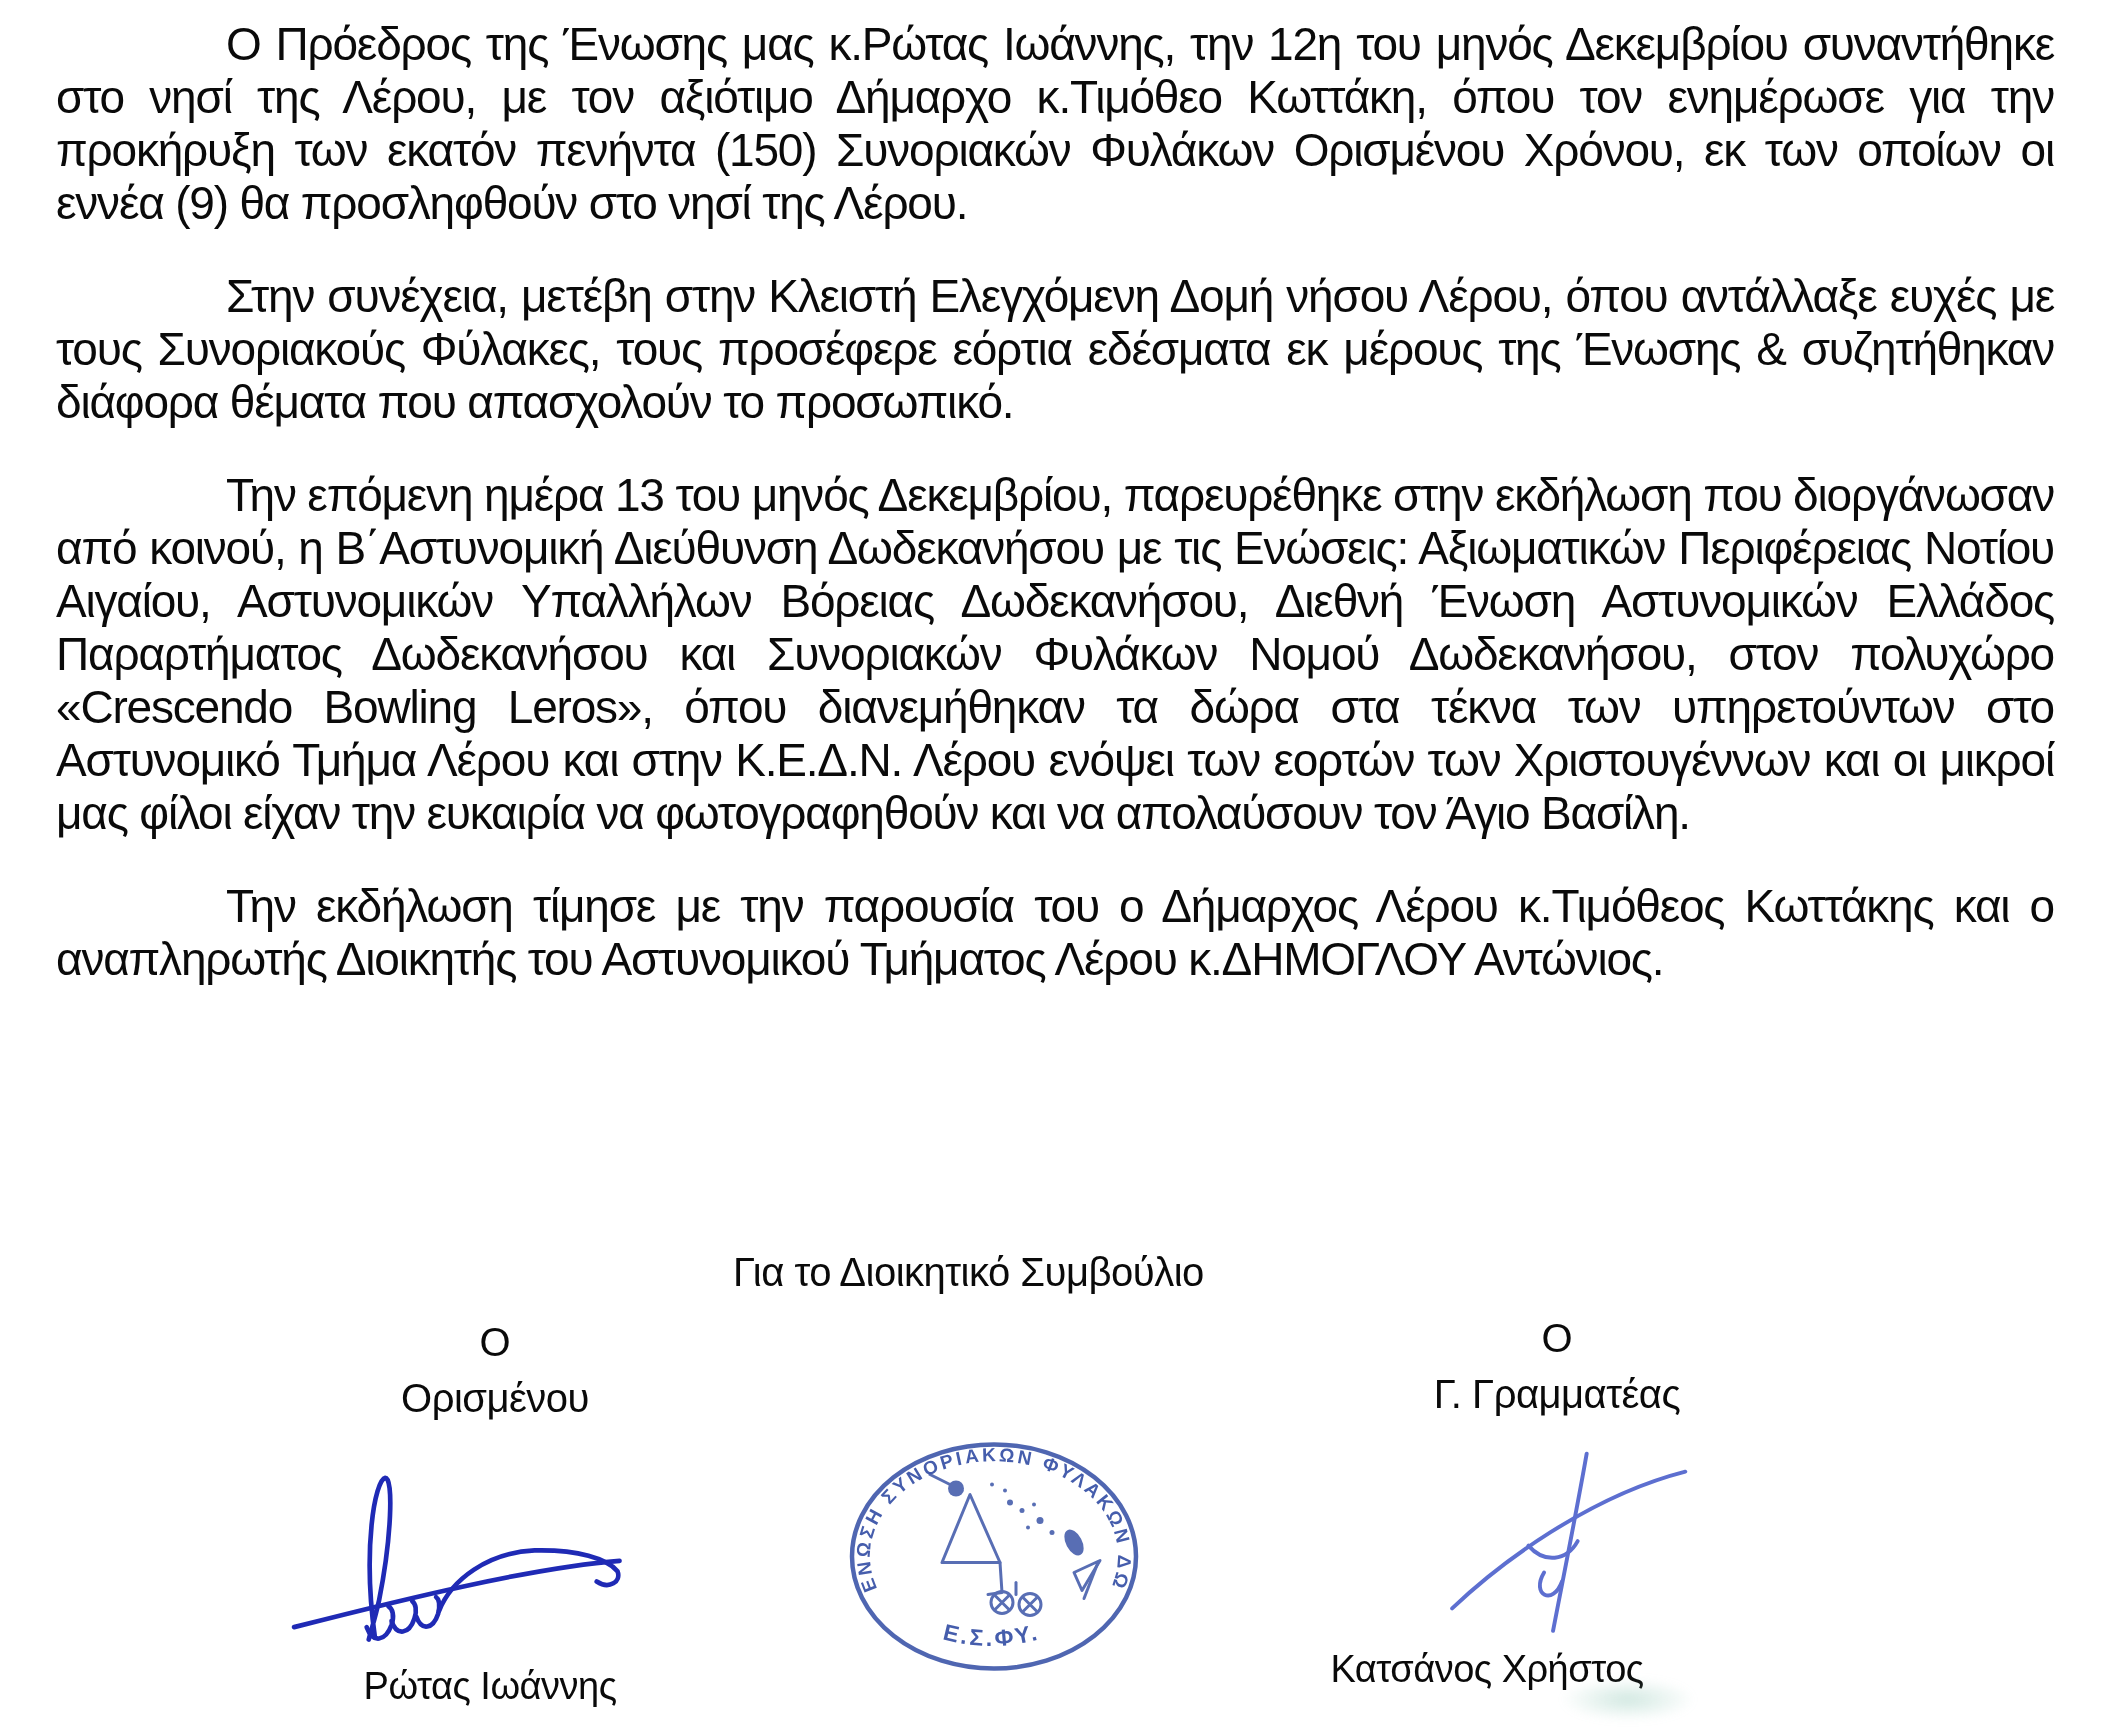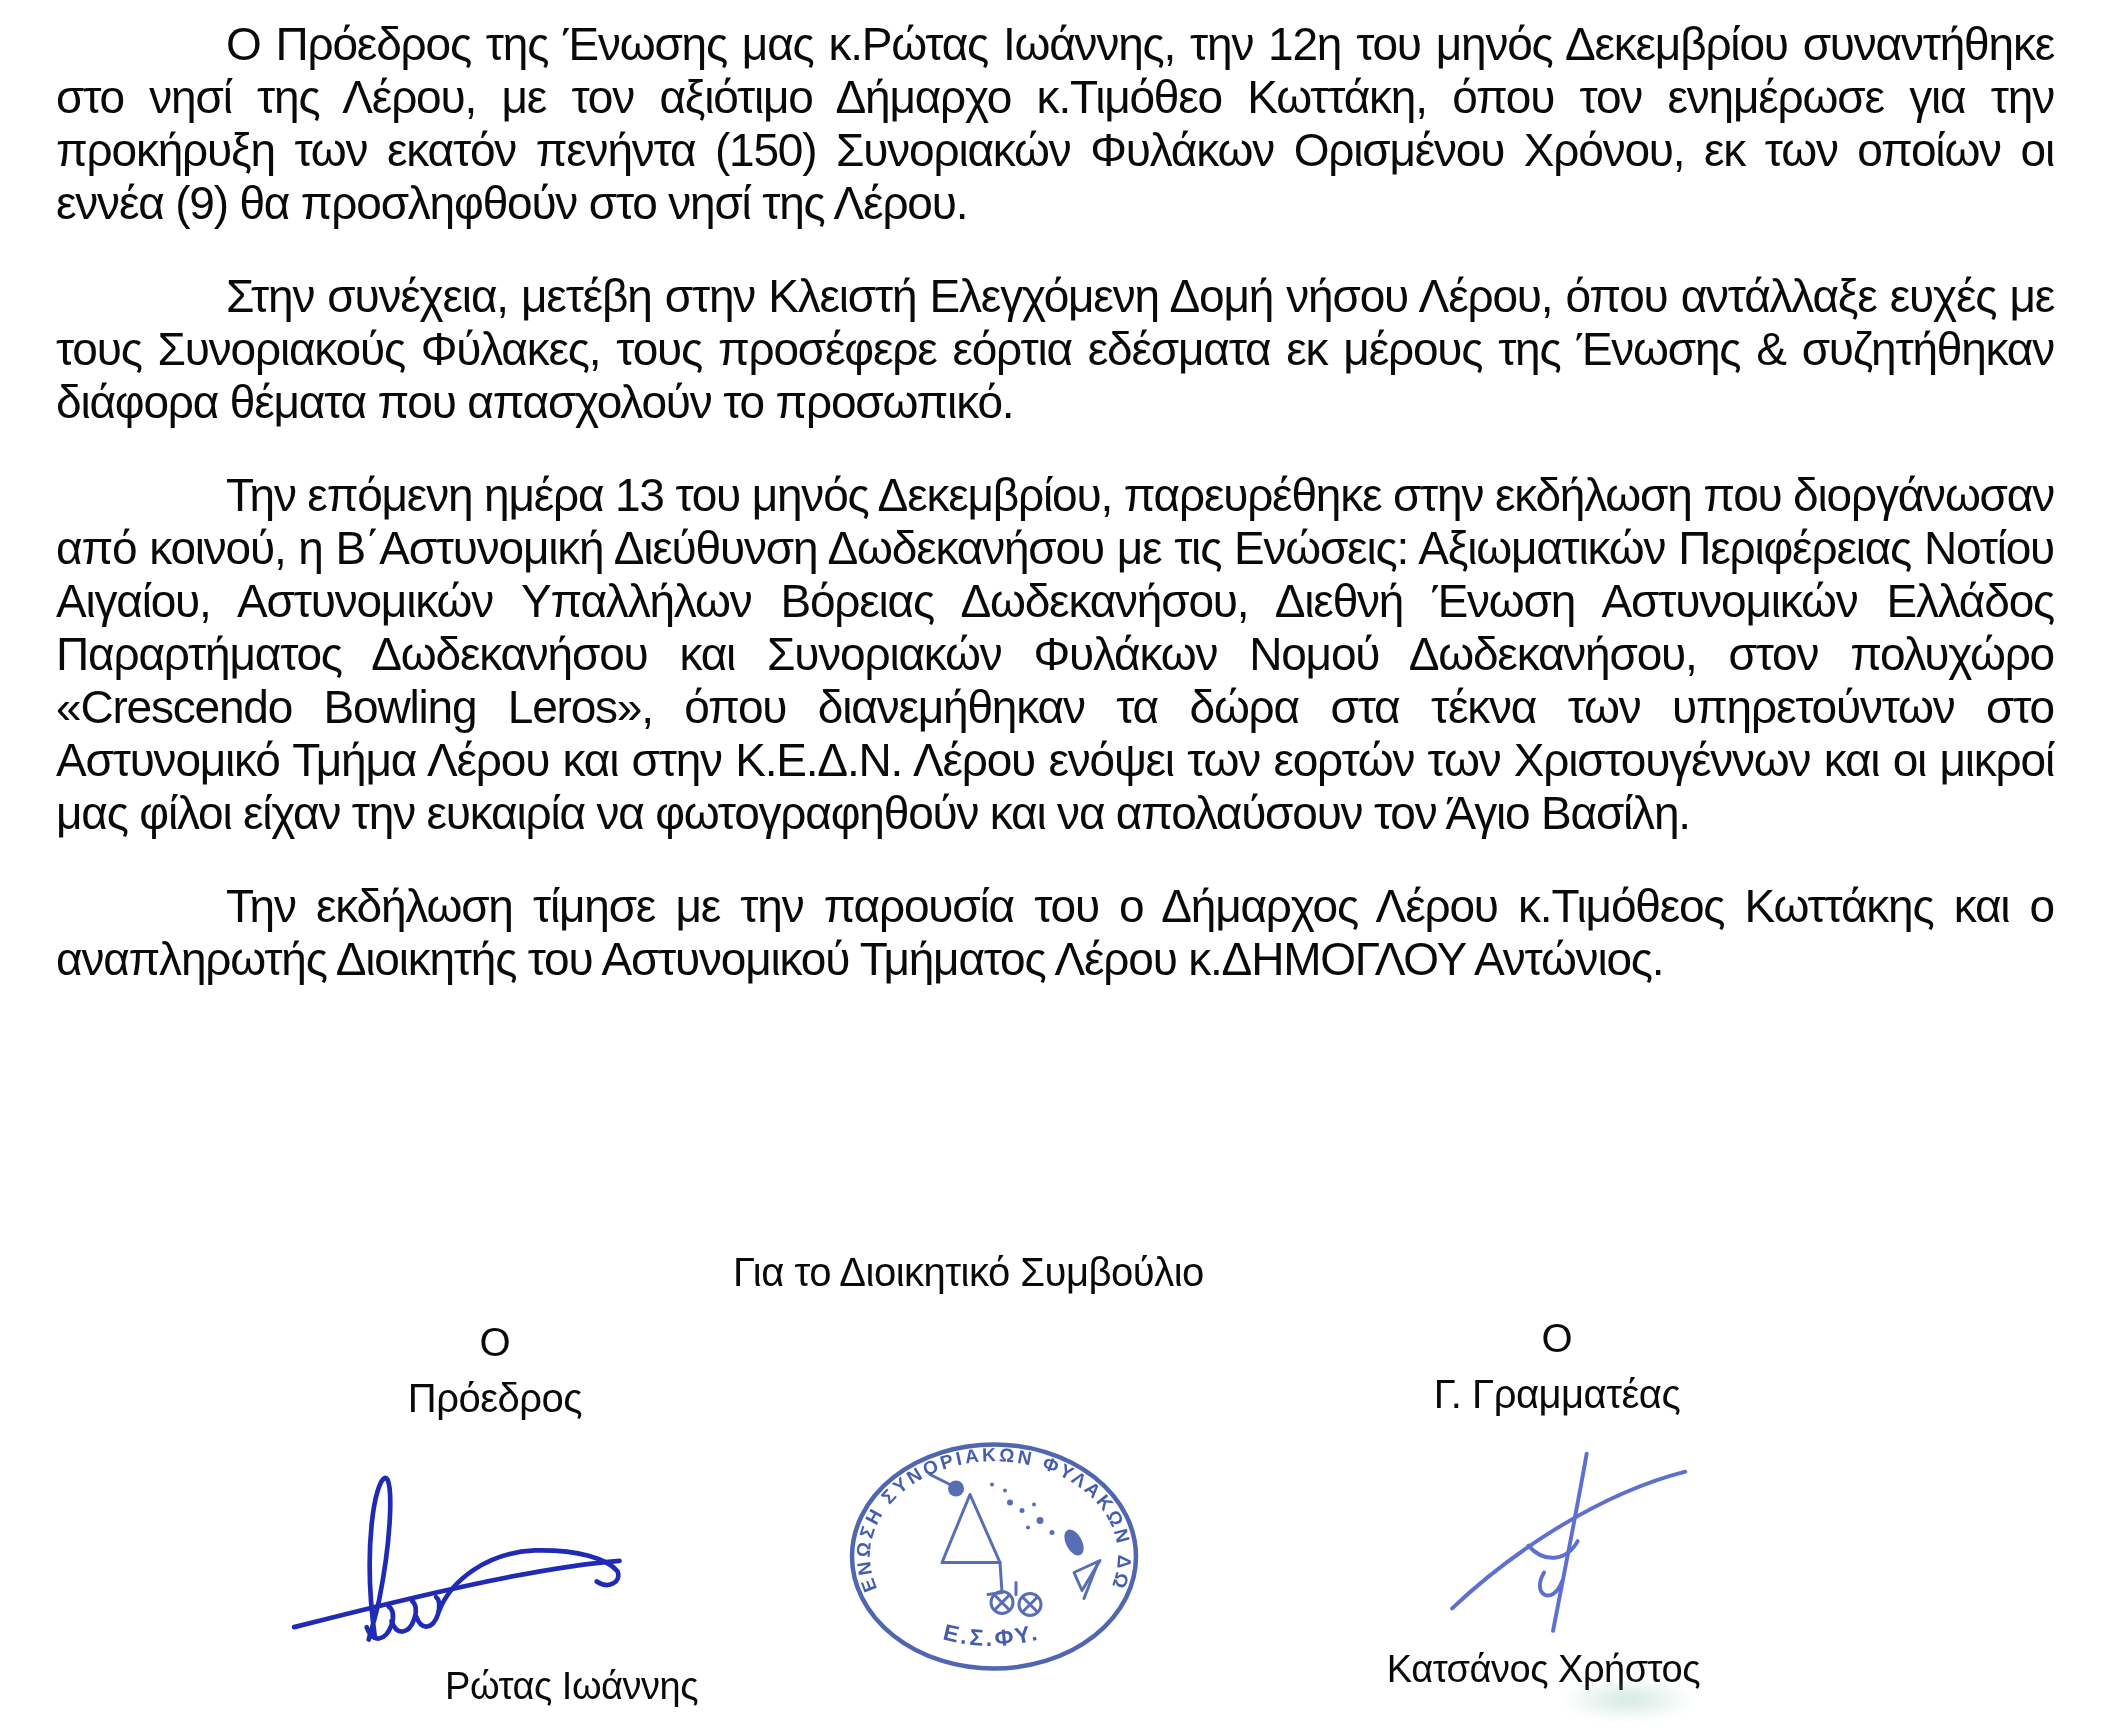--- a/index.html
+++ b/index.html
@@ -30,21 +30,21 @@
     font-size:40px;letter-spacing:-0.5px;text-align:left;color:#0a0a0a;
   }
   .sig-block{
     position:absolute;text-align:center;color:#0a0a0a;
   }
   .sig-block .article{font-size:40px;line-height:46px;}
   .sig-block .role{font-size:40px;line-height:46px;margin-top:10px;letter-spacing:-0.5px;}
   .sig-left{left:287px;top:1319px;width:416px;}
   .sig-right{left:1364px;top:1315px;width:386px;}
   .sig-name{
-    position:absolute;text-align:right;font-size:38px;letter-spacing:-0.5px;color:#0a0a0a;
+    position:absolute;text-align:center;font-size:38px;letter-spacing:-0.5px;color:#0a0a0a;
   }
   .name-left{left:282px;top:1665px;width:416px;}
   .name-right{left:1274px;top:1648px;width:426px;}
   .sign-svg{position:absolute;}
   .sign-president{left:249px;top:1424px;width:426px;height:228px;}
   .sign-secretary{left:1418px;top:1438px;width:297px;height:213px;}
   .seal-svg{position:absolute;left:842px;top:1431px;width:305px;height:253px;}
   .smudge{
     position:absolute;left:1539px;top:1671px;width:178px;height:57px;
     background:radial-gradient(closest-side, rgba(125,190,170,0.35), rgba(125,190,170,0) 75%);
@@ -60,21 +60,21 @@
     <p class="para">Ο Πρόεδρος της Ένωσης μας κ.Ρώτας Ιωάννης, την 12η του μηνός Δεκεμβρίου συναντήθηκε στο νησί της Λέρου, με τον αξιότιμο Δήμαρχο κ.Τιμόθεο Κωττάκη, όπου τον ενημέρωσε για την προκήρυξη των εκατόν πενήντα (150) Συνοριακών Φυλάκων Ορισμένου Χρόνου, εκ των οποίων οι εννέα (9) θα προσληφθούν στο νησί της Λέρου.</p>
     <p class="para">Στην συνέχεια, μετέβη στην Κλειστή Ελεγχόμενη Δομή νήσου Λέρου, όπου αντάλλαξε ευχές με τους Συνοριακούς Φύλακες, τους προσέφερε εόρτια εδέσματα εκ μέρους της Ένωσης &amp; συζητήθηκαν διάφορα θέματα που απασχολούν το προσωπικό.</p>
     <p class="para">Την επόμενη ημέρα 13 του μηνός Δεκεμβρίου, παρευρέθηκε στην εκδήλωση που διοργάνωσαν από κοινού, η Β΄Αστυνομική Διεύθυνση Δωδεκανήσου με τις Ενώσεις: Αξιωματικών Περιφέρειας Νοτίου Αιγαίου, Αστυνομικών Υπαλλήλων Βόρειας Δωδεκανήσου, Διεθνή Ένωση Αστυνομικών Ελλάδος Παραρτήματος Δωδεκανήσου και Συνοριακών Φυλάκων Νομού Δωδεκανήσου, στον πολυχώρο «Crescendo Bowling Leros», όπου διανεμήθηκαν τα δώρα στα τέκνα των υπηρετούντων στο Αστυνομικό Τμήμα Λέρου και στην Κ.Ε.Δ.Ν. Λέρου ενόψει των εορτών των Χριστουγέννων και οι μικροί μας φίλοι είχαν την ευκαιρία να φωτογραφηθούν και να απολαύσουν τον Άγιο Βασίλη.</p>
     <p class="para">Την εκδήλωση τίμησε με την παρουσία του ο Δήμαρχος Λέρου κ.Τιμόθεος Κωττάκης και ο αναπληρωτής Διοικητής του Αστυνομικού Τμήματος Λέρου κ.ΔΗΜΟΓΛΟΥ Αντώνιος.</p>
   </div>
 
   <div class="closing-heading">Για το Διοικητικό Συμβούλιο</div>
 
   <div class="sig-block sig-left">
     <div class="article">Ο</div>
-    <div class="role">Πρόεδρος</div>
+    <div class="role">Ορισμένου</div>
   </div>
 
   <div class="sig-block sig-right">
     <div class="article">Ο</div>
     <div class="role">Γ.  Γραμματέας</div>
   </div>
 
   <svg class="sign-svg sign-president" viewBox="0 0 360 220">
     <g fill="none" stroke="#1f2ab5" stroke-width="4.5" stroke-linecap="round">
       <path d="M 18,196 C 120,170 250,138 332,132"></path>

